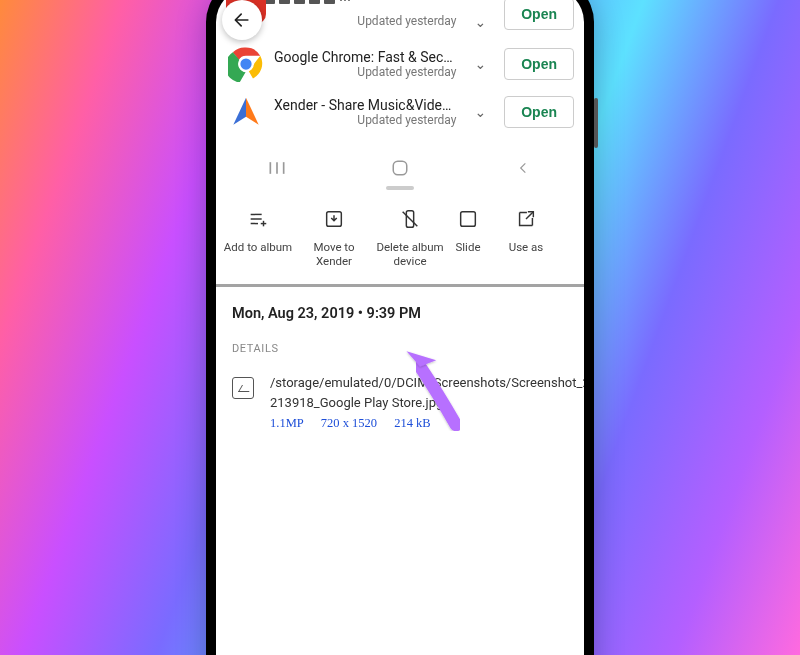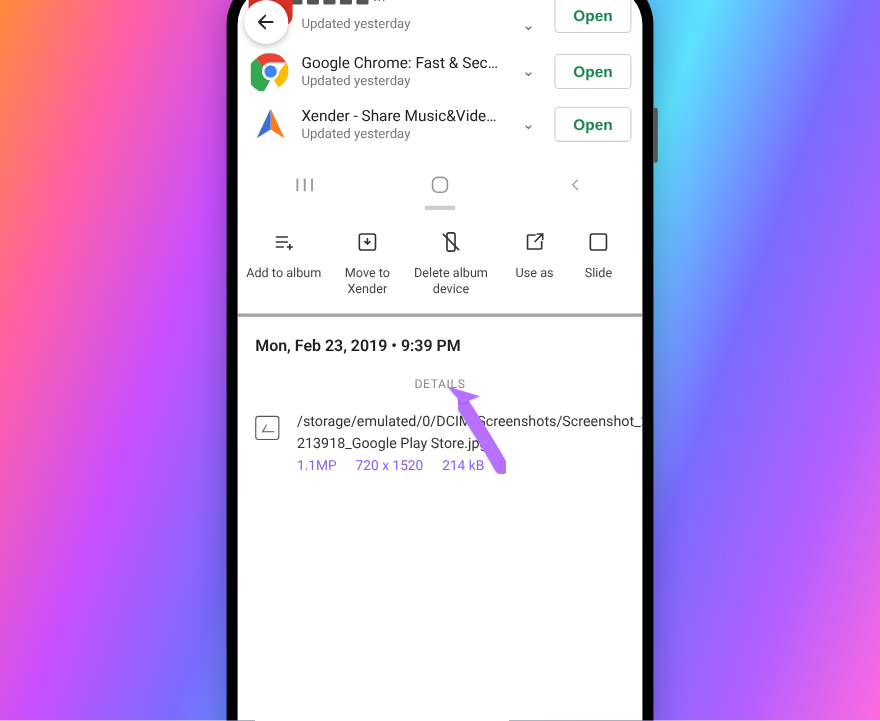--- a/index.html
+++ b/index.html
@@ -30,45 +30,45 @@
   .s-dots { letter-spacing:1px; }
   .play-list { position:relative; }
   .back-btn { position:absolute; left:6px; top:-12px; width:40px; height:40px; border-radius:50%; background:#fff; box-shadow:0 2px 6px rgba(0,0,0,0.25); display:flex; align-items:center; justify-content:center; z-index:5; font-size:20px; }
   .app-row { display:flex; align-items:center; padding:8px 10px 8px 58px; gap:12px; position:relative; }
   .app-icon { width:40px; height:40px; border-radius:8px; position:absolute; left:10px; display:flex; align-items:center; justify-content:center; }
   .app-icon.red { background:#d93025; border-radius:8px 8px 12px 12px; }
   .app-icon.chrome { background:#fff; }
   .app-icon.xender { background:#fff; }
   .app-info { flex:1; min-width:0; }
   .app-title { font-size:14px; color:#222; white-space:nowrap; overflow:hidden; text-overflow:ellipsis; }
-  .app-sub { font-size:12px; color:#777; }
+  .app-sub { font-size:12px; color:#777;text-align:right; }
   .chev { font-size:14px; color:#666; padding:0 6px; }
   .open-btn { border:1px solid #ccc; color:#1a8552; font-weight:600; font-size:14px; padding:7px 16px; border-radius:4px; background:#fff; }
   .app-row.first { padding-top:2px; padding-bottom:10px; }
   .app-row.first .app-icon { top:-18px; height:30px; border-radius:0 0 10px 10px; }
   .app-row.first .open-btn { margin-top:-16px; }
   .app-row.first .app-sub { margin-top:-2px; }
 
   .nav-bar { height:44px; display:flex; align-items:center; justify-content:space-around; color:#888; margin-top:12px; position:relative; }
   .nav-item { width:60px; text-align:center; font-size:18px; }
   .nav-pill { position:absolute; bottom:2px; left:50%; transform:translateX(-50%); width:28px; height:4px; background:#ccc; border-radius:2px; }
 
   .action-row { display:flex; padding:14px 18px 16px 4px; border-bottom:3px solid #a3a3a3; }
   .action { flex:0 0 76px; text-align:center; font-size:11.5px; color:#444; line-height:1.25; padding:0 2px; }
   .action.sm { flex:0 0 40px; overflow:hidden; }
   .action .ic { height:26px; display:flex; align-items:center; justify-content:center; margin-bottom:8px; }
   .action svg { width:22px; height:22px; stroke:#333; fill:none; stroke-width:1.6; }
 
   .meta-date { padding:18px 16px 6px 16px; font-size:14.5px; font-weight:600; color:#222; }
-  .details-h { padding:14px 16px 4px 16px; font-size:11px; letter-spacing:0.6px; color:#888;text-align:center; }
+  .details-h { padding:14px 16px 4px 16px; font-size:11px; letter-spacing:0.6px; color:#888; }
   .details-row { display:flex; padding:14px 16px; gap:16px; }
   .details-row .pic-ic { width:22px; height:22px; border:1.7px solid #555; border-radius:3px; display:flex; align-items:center; justify-content:center; margin-top:4px; flex-shrink:0; }
   .details-row .pic-ic::after { content:""; width:10px; height:6px; border-left:1.7px solid #555; border-bottom:1.7px solid #555; transform:skewX(-30deg) translateX(2px); }
   .file-info { font-size:13px; color:#333; line-height:1.5; }
-  .file-meta { color:#8b5cf6; font-size:12.5px; margin-top:2px; }
+  .file-meta { color:#1d4ed8; font-size:12.5px; margin-top:2px;font-family:Liberation Serif, serif; }
   .file-meta span { margin-right:14px; }
 
   .arrow-annot { position:absolute; left:168px; top:356px; width:90px; height:90px; pointer-events:none; }
   .arrow-annot svg { width:100%; height:100%; }
 
   .chrome-svg { width:36px; height:36px; }
 </style>
 </head>
 <body>
 
@@ -198,41 +198,41 @@
       </div>
       <div class="action">
         <div class="ic">
             <svg viewBox="0 0 24 24">
               <rect x="8" y="3" width="8" height="18" rx="2"></rect>
               <line x1="4" y1="4" x2="20" y2="20"></line>
             </svg>
           </div>
         <span>Delete album device</span>
       </div>
+      <div class="action sm">
+        <div class="ic">
+            <svg viewBox="0 0 24 24">
+              <rect x="4" y="4" width="16" height="16" rx="2"></rect>
+            </svg>
+          </div>
+        <span>Slide</span>
+      </div>
       <div class="action">
         <div class="ic">
             <svg viewBox="0 0 24 24">
               <path d="M5 5h8M19 19v-8M5 5v14h14"></path>
               <path d="M14 4h6v6"></path>
               <line x1="20" y1="4" x2="12" y2="12"></line>
             </svg>
           </div>
         <span>Use as</span>
       </div>
-      <div class="action sm">
-        <div class="ic">
-            <svg viewBox="0 0 24 24">
-              <rect x="4" y="4" width="16" height="16" rx="2"></rect>
-            </svg>
-          </div>
-        <span>Slide</span>
-      </div>
-    </div>
-
-    <div class="meta-date">Mon, Feb 23, 2019  •  9:39 PM</div>
+    </div>
+
+    <div class="meta-date">Mon, Aug 23, 2019  •  9:39 PM</div>
     <div class="details-h">DETAILS</div>
 
     <div class="details-row">
       <div class="pic-ic"></div>
       <div class="file-info">
         <div>/storage/emulated/0/DCIM/Screenshots/Screenshot_20191223-213918_Google Play Store.jpg</div>
         <div class="file-meta">
           <span>1.1MP</span>
           <span>720 x 1520</span>
           <span>214 kB</span>

